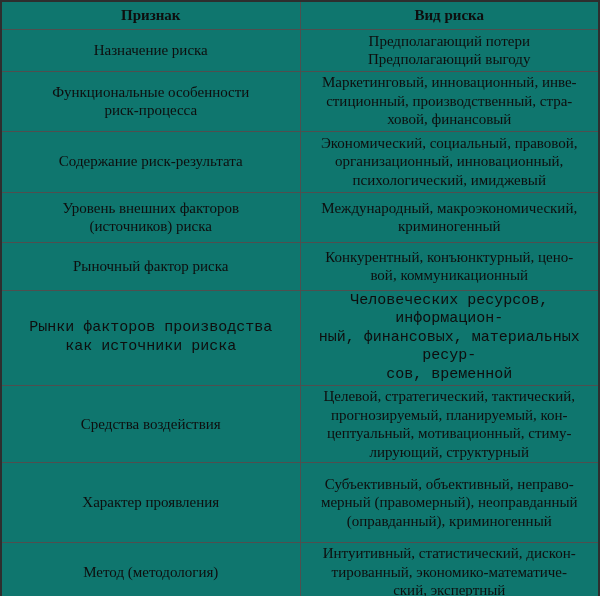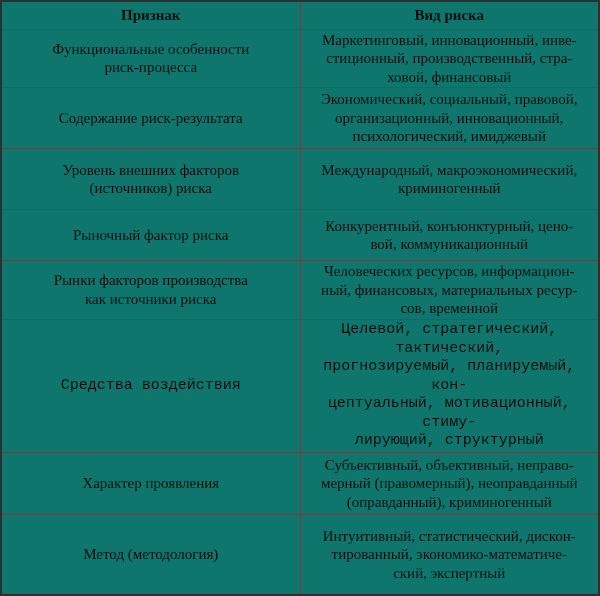--- a/index.html
+++ b/index.html
@@ -60,20 +60,25 @@
     <col class="risk-col">
   </colgroup>
   <thead>
     <tr>
       <th>Признак</th>
       <th>Вид риска</th>
     </tr>
   </thead>
   <tbody>
     <tr>
+      <td>Назначение риска</td>
+      <td>Предполагающий потери
+Предполагающий выгоду</td>
+    </tr>
+    <tr>
       <td>Функциональные особенности
 риск-процесса</td>
       <td>Маркетинговый, инновационный, инве-
 стиционный, производственный, стра-
 ховой, финансовый</td>
     </tr>
     <tr>
       <td>Содержание риск-результата</td>
       <td>Экономический, социальный, правовой,
 организационный, инновационный,

